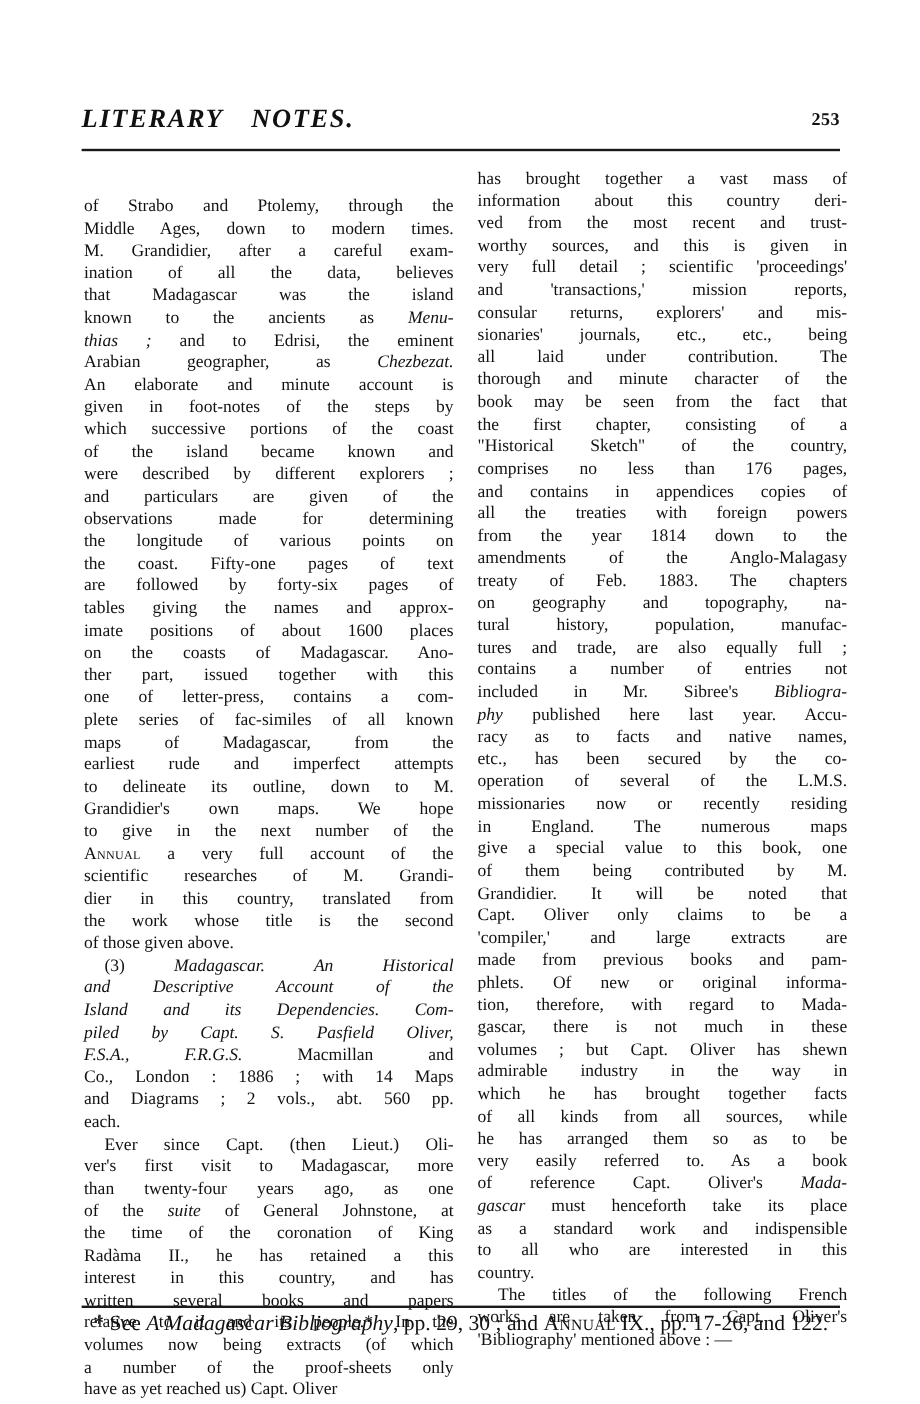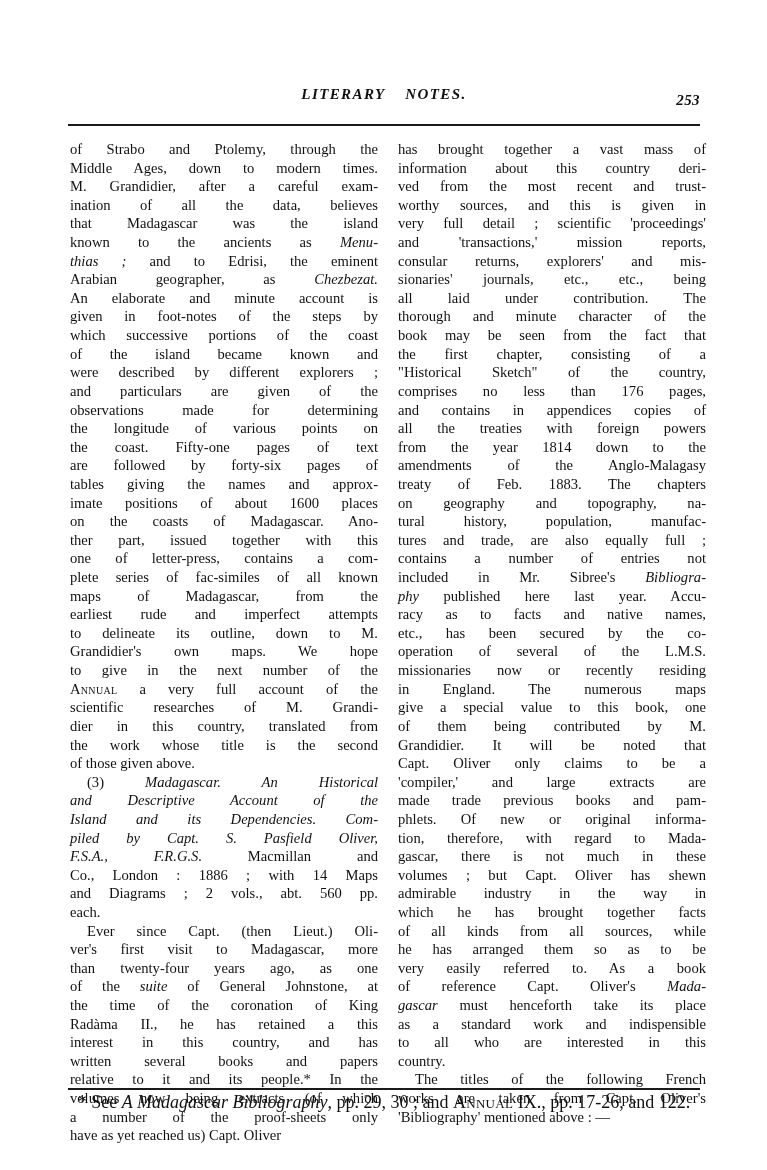--- a/index.html
+++ b/index.html
@@ -28,55 +28,54 @@
     position: absolute;
     left: 68px;
     top: 86px;
     width: 632px;
     height: 32px;
   }
   .header-title {
     position: absolute;
     left: 0; top: 0;
     width: 100%;
-    text-align: center;
+    text-align: left;
     font-style: italic;
     font-weight: bold;
-    font-size: 15px;
+    font-size: 22px;
     letter-spacing: 1.4px;
     word-spacing: 5px;
     white-space: pre;
   }
   .folio {
     position: absolute;
     right: 0;
     top: 6px;
     font-size: 15px;
     font-weight: bold;
     letter-spacing: 0.4px;
-    font-style: italic;
   }
   .rule-top {
     position: absolute;
     left: 68px;
     top: 124px;
     width: 632px;
     height: 2px;
     background: #1a1a1a;
   }
 
   
   .col {
     position: absolute;
     top: 140px;
     width: 308px;
     font-size: 14.6px;
     line-height: 18.62px;
   }
-  .col-left  { left: 70px; }
+  .col-left  { left: 70px; margin-top: 23px; }
   .col-right { left: 398px; }
 
   .ln {
     display: block;
     white-space: pre;
     height: 18.62px;
   }
   
   .j {
     text-align: justify;
@@ -214,21 +213,21 @@
         <span class="ln j">racy as to facts and native names,</span>
         <span class="ln j">etc., has been secured by the co-</span>
         <span class="ln j">operation of several of the L.M.S.</span>
         <span class="ln j">missionaries now or recently residing</span>
         <span class="ln j">in England.  The numerous maps</span>
         <span class="ln j">give a special value to this book, one</span>
         <span class="ln j">of them being contributed by M.</span>
         <span class="ln j">Grandidier.  It will be noted that</span>
         <span class="ln j">Capt. Oliver only claims to be a</span>
         <span class="ln j">'compiler,' and large extracts are</span>
-        <span class="ln j">made trade previous books and pam-</span>
+        <span class="ln j">made from previous books and pam-</span>
         <span class="ln j">phlets.  Of new or original informa-</span>
         <span class="ln j">tion, therefore, with regard to Mada-</span>
         <span class="ln j">gascar, there is not much in these</span>
         <span class="ln j">volumes ; but Capt. Oliver has shewn</span>
         <span class="ln j">admirable industry in the way in</span>
         <span class="ln j">which he has brought together facts</span>
         <span class="ln j">of all kinds from all sources, while</span>
         <span class="ln j">he has arranged them so as to be</span>
         <span class="ln j">very easily referred to.  As a book</span>
         <span class="ln j">of reference Capt. Oliver's <i>Mada-</i></span>

